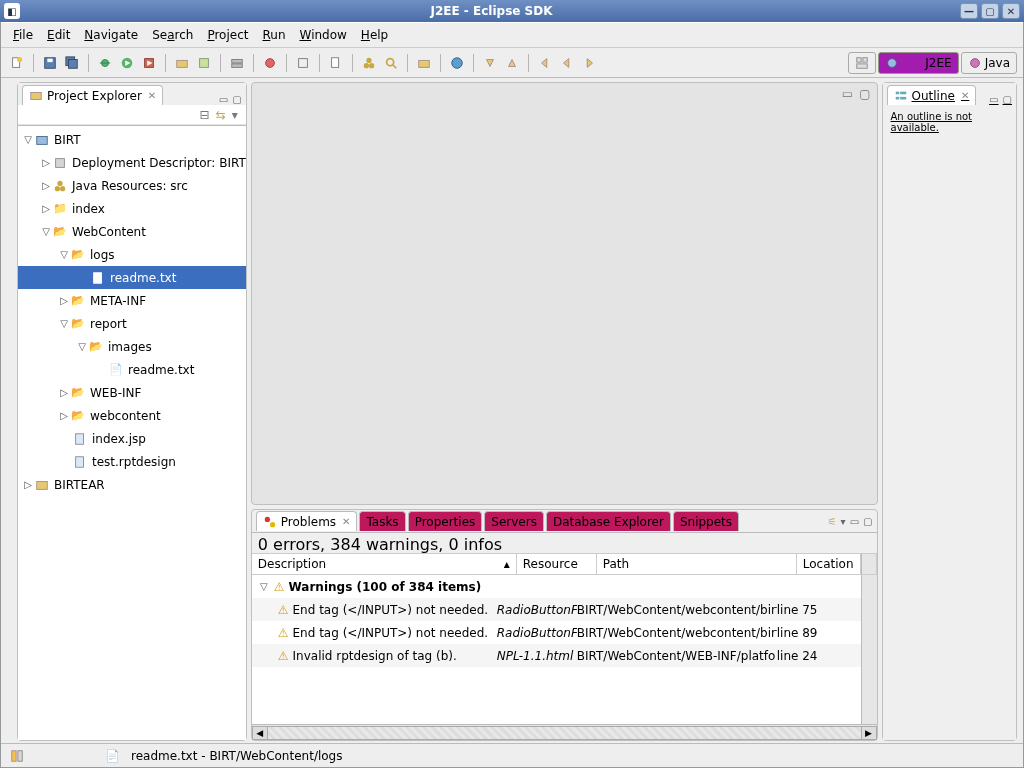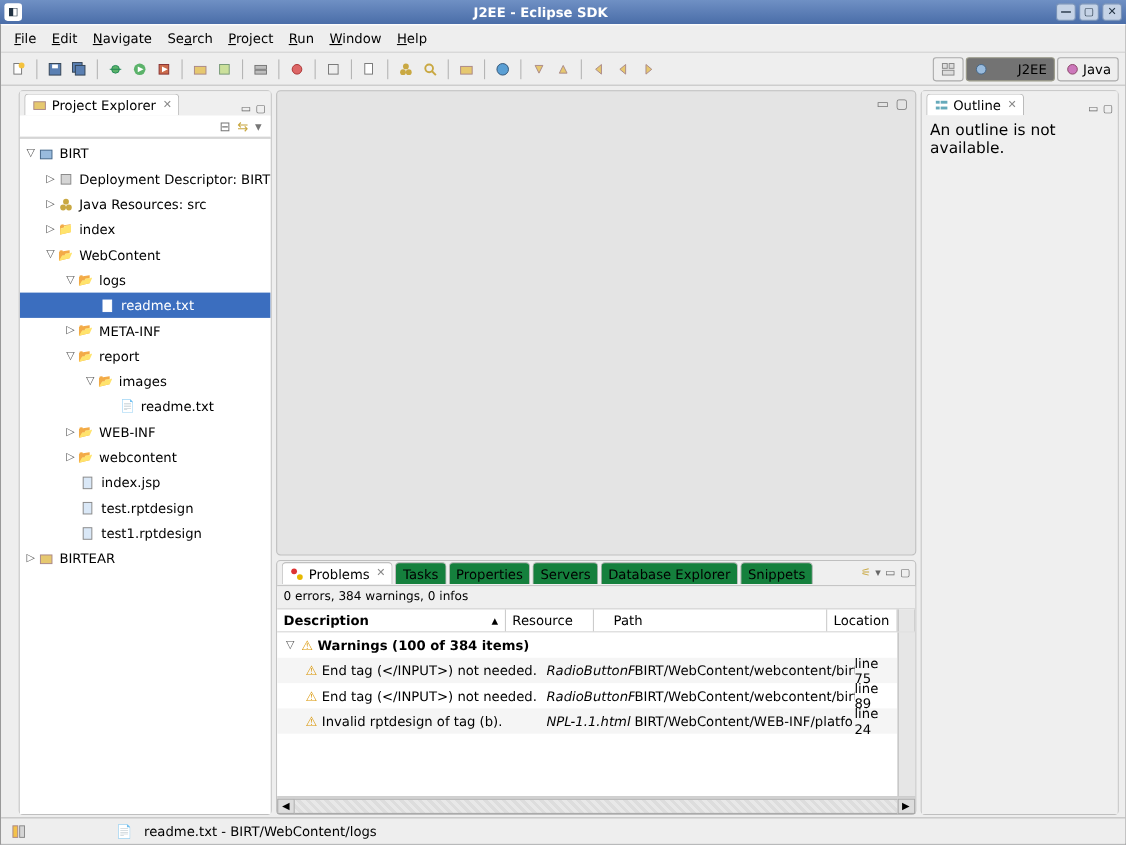--- a/index.html
+++ b/index.html
@@ -13,32 +13,32 @@
 .menubar { height: 26px; background: #eee; display: flex; align-items: center; gap: 14px; padding: 0 12px; border-bottom: 1px solid #ccc; border-top: 1px solid #fff; }
 .menubar span { cursor: default; }
 .menubar span u { text-decoration: underline; }
 
 .toolbar { height: 30px; background: #eee; display: flex; align-items: center; padding: 2px 6px; border-bottom: 1px solid #bbb; gap: 2px; }
 .tb-btn { width: 20px; height: 20px; border-radius: 3px; display: inline-flex; align-items: center; justify-content: center; font-size: 11px; }
 .tb-btn svg, .tb-btn span { display: block; }
 .tb-sep { width: 1px; height: 18px; background: #b5b5b5; margin: 0 4px; }
 .persp { margin-left: auto; display: flex; align-items: center; gap: 2px; }
 .persp-btn { height: 22px; padding: 0 6px; border: 1px solid #aaa; border-radius: 3px; background: #eee; display: inline-flex; align-items: center; gap: 3px; font-size: 11px; }
-.persp-btn.active { background: #737373; border-color: #998; gap: 26px; }
+.persp-btn.active { background: #a21caf; border-color: #998; gap: 26px; }
 
 .workspace { flex: 1; display: flex; gap: 4px; padding: 4px 6px 2px 16px; background: #eee; min-height: 0; }
 .left-col { width: 254px; display: flex; flex-direction: column; min-height: 0; }
 .right-col { width: 218px; display: flex; flex-direction: column; min-height: 0; }
 .mid-col { flex: 1; display: flex; flex-direction: column; min-height: 0; gap: 4px; }
 
 .view { background: #efefef; border: 1px solid #bfbfbf; border-radius: 4px; display: flex; flex-direction: column; min-height: 0; }
 .view-tabrow { height: 22px; display: flex; align-items: flex-end; padding: 0 4px; background: #efefef; }
 .view-tab { height: 20px; padding: 2px 6px; background: #fff; border: 1px solid #bbb; border-bottom: none; border-radius: 4px 4px 0 0; display: inline-flex; align-items: center; gap: 4px; font-size: 11px; }
 .view-tab .x { font-size: 10px; color: #888; margin-left: 2px; }
-.view-tab.inactive { background: #15803d; }
+.view-tab.inactive { background: #be185d; }
 .view-tab + .view-tab { margin-left: 2px; }
 .view-tools { margin-left: auto; display: flex; gap: 4px; align-items: center; color: #666; }
 .view-tools span { font-size: 10px; }
 .view-body { flex: 1; background: #efefef; overflow: auto; border-top: 1px solid #bbb; }
 .view-subtools { height: 20px; background: #fff; border-bottom: 1px solid #e4e4e4; display: flex; justify-content: flex-end; align-items: center; padding-right: 8px; gap: 6px; font-size: 11px; color: #777; }
 
 .tree { background: #fff; font-size: 12px; padding: 2px 0; min-height: 100%; }
 .tree-row { height: 23px; display: flex; align-items: center; white-space: nowrap; cursor: default; }
 .tree-row.sel { background: #3b6ebf; color: #fff; }
 .tw { width: 12px; display: inline-flex; justify-content: center; font-size: 10px; color: #555; }
@@ -47,38 +47,38 @@
 .hscroll { height: 16px; background: #e6e6e6; border-top: 1px solid #bbb; display: flex; align-items: center; }
 .hscroll .arrow { width: 16px; height: 14px; background: #ddd; border: 1px solid #aaa; display: inline-flex; align-items: center; justify-content: center; font-size: 9px; }
 .hscroll .track { flex: 1; height: 14px; background: repeating-linear-gradient(45deg,#e8e8e8,#e8e8e8 3px,#ddd 3px,#ddd 6px); border: 1px solid #aaa; border-left: none; border-right: none; }
 
 .editor-area { flex: 1; border: 1px solid #bfbfbf; border-radius: 4px; background: #e4e4e4; position: relative; }
 .editor-tools { position: absolute; top: 4px; right: 6px; display: flex; gap: 6px; color: #777; font-size: 10px; }
 
 .problems-area { height: 232px; display: flex; flex-direction: column; }
 .prob-tabrow { height: 22px; display: flex; align-items: center; padding: 0 4px; }
 .prob-body { flex: 1; background: #efefef; border-top: 1px solid #bbb; display: flex; flex-direction: column; min-height: 0; }
-.prob-status { height: 20px; padding: 2px 6px; font-size: 11px; background: #efefef; }
+.prob-status { height: 20px; padding: 2px 6px; font-size: 16px; background: #efefef; }
 .prob-headers { height: 22px; display: flex; background: #fff; border-top: 1px solid #ccc; border-bottom: 1px solid #ccc; }
 .prob-headers div { border-right: 1px solid #ccc; padding: 3px 6px; font-size: 12px; display: flex; align-items: center; }
-.col-desc { width: 208px; font-weight: bold; }
+.col-desc { width: 265px; }
 .col-res { width: 80px; }
-.col-path { width: 200px; margin-left: 12px; }
+.col-path { width: 200px; }
 .col-loc { flex: 1; }
 .prob-rows { flex: 1; background: #fff; overflow: hidden; }
 .prob-row { height: 23px; display: flex; align-items: center; font-size: 12px; }
 .prob-row.alt { background: #f5f5f5; }
 .prob-row .c-desc { width: 245px; padding-left: 26px; display: flex; align-items: center; gap: 4px; overflow: hidden; }
 .prob-row .c-res { width: 80px; overflow: hidden; white-space: nowrap; font-style: italic; }
 .prob-row .c-path { width: 200px; overflow: hidden; white-space: nowrap; }
 .prob-row .c-loc { flex: 1; overflow: hidden; }
 .prob-row.group .c-desc { padding-left: 6px; font-weight: bold; }
 .vtrack { width: 16px; background: #e6e6e6; border-left: 1px solid #bbb; }
 
-.outline-body { padding: 6px 8px; font-size: 14px; background: #efefef; flex: 1; }
+.outline-body { padding: 6px 8px; font-size: 10px; background: #efefef; flex: 1; }
 .statusbar { height: 24px; background: #eee; border-top: 1px solid #bbb; display: flex; align-items: center; padding: 0 8px; gap: 10px; font-size: 12px; }
 .statusbar .sb-icon { width: 16px; height: 16px; display: inline-flex; align-items: center; justify-content: center; }
 
 .folder-ic { color: #c9a842; }
 .folder-open-ic { color: #c9a842; }
 .file-ic { color: #888; }
 .warn-ic { color: #d99400; }
 svg.ic { width: 14px; height: 14px; }
 </style>
 </head>
@@ -387,29 +387,20 @@
             <div class="tree-row">
                 <span class="pad" style="width:54px"></span>
                 <span class="tic">
                   <svg class="ic" viewBox="0 0 16 16">
                     <rect x="3" y="2" width="9" height="12" fill="#dae8f7" stroke="#888"></rect>
                   </svg>
                 </span>
                 <span>test.rptdesign</span>
               </div>
             <div class="tree-row">
-                <span class="pad" style="width:54px"></span>
-                <span class="tic">
-                  <svg class="ic" viewBox="0 0 16 16">
-                    <rect x="3" y="2" width="9" height="12" fill="#dae8f7" stroke="#888"></rect>
-                  </svg>
-                </span>
-                <span>test1.rptdesign</span>
-              </div>
-            <div class="tree-row">
                 <span class="pad" style="width:4px"></span>
                 <span class="tw">▷</span>
                 <span class="tic">
                   <svg class="ic" viewBox="0 0 16 16">
                     <rect x="2" y="4" width="12" height="9" fill="#e6c86f" stroke="#a88"></rect>
                   </svg>
                 </span>
                 <span>BIRTEAR</span>
               </div>
           </div>
@@ -512,21 +503,21 @@
           <div class="hscroll">
               <span class="arrow">◀</span>
               <span class="track"></span>
               <span class="arrow">▶</span>
             </div>
         </div>
       </div>
     </div>
 
     <div class="right-col">
-      <div class="view" style="flex:1;">
+      <div class="view" style="flex:1;text-decoration:underline;">
         <div class="view-tabrow">
           <div class="view-tab">
             <svg class="ic" viewBox="0 0 16 16">
                 <rect x="2" y="3" width="4" height="3" fill="#6ab"></rect>
                 <rect x="7" y="3" width="7" height="3" fill="#6ab"></rect>
                 <rect x="2" y="9" width="4" height="3" fill="#6ab"></rect>
                 <rect x="7" y="9" width="7" height="3" fill="#6ab"></rect>
               </svg>
             <span>Outline</span>
             <span class="x">✕</span>

